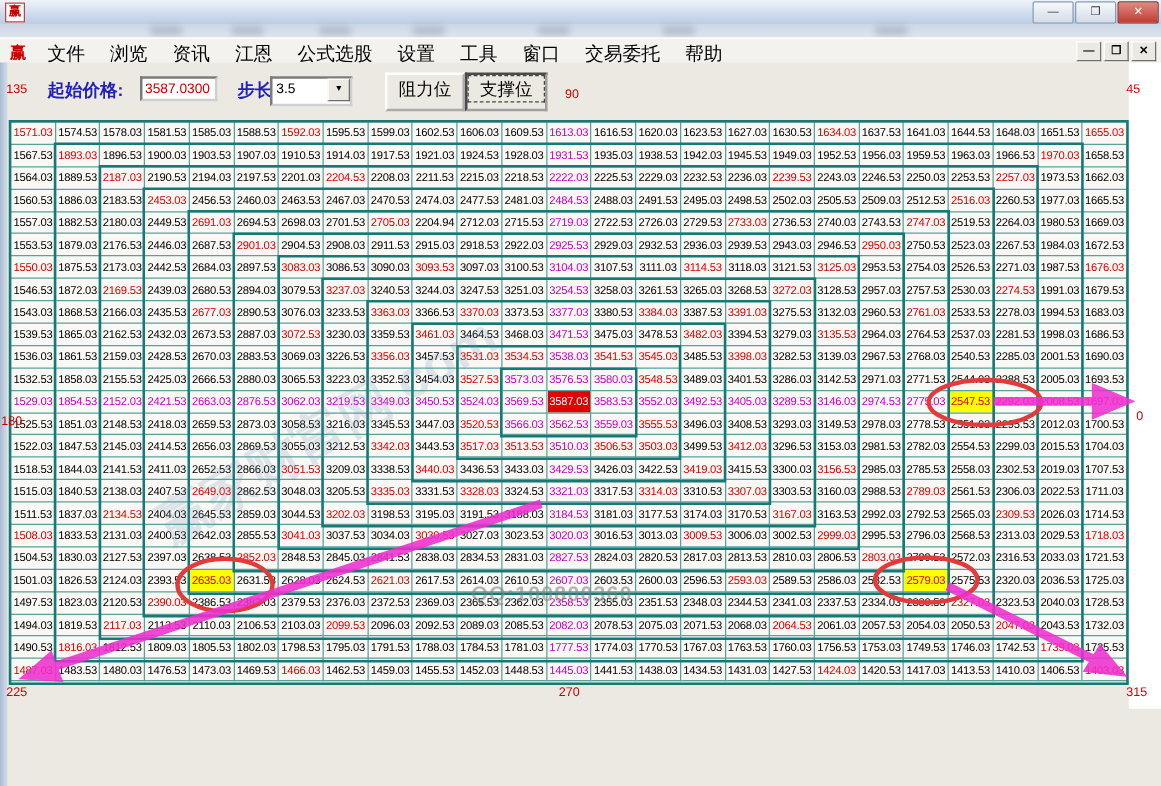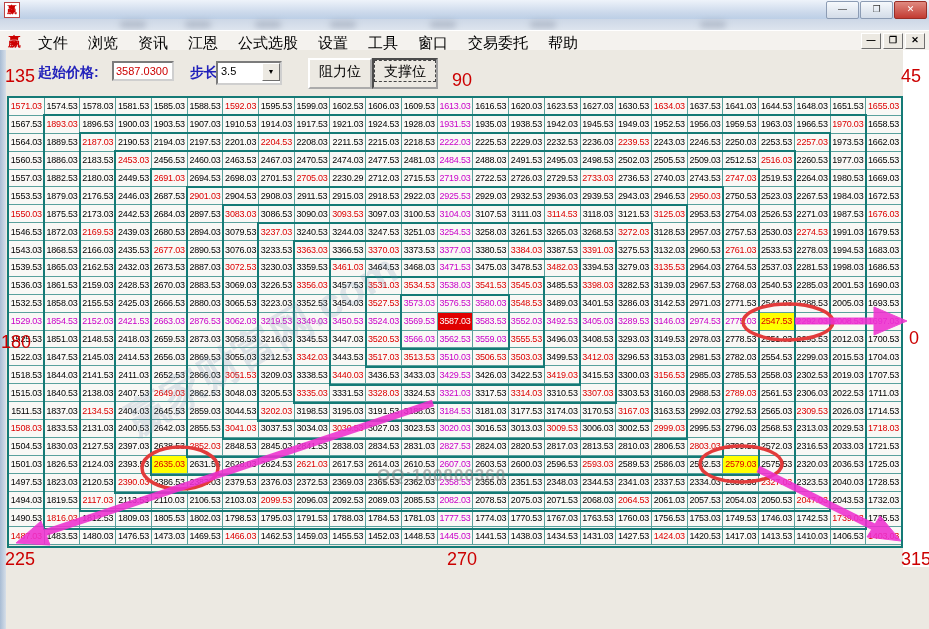--- a/index.html
+++ b/index.html
@@ -26,21 +26,21 @@
     border-top:1px solid #fff;border-bottom:1px solid #b5b2aa;}
   .menu-icon{position:absolute;left:8px;top:2px;color:#c00;font-weight:bold;font-size:13px;}
   .menu-items{position:absolute;left:28px;top:2px;display:flex;}
   .menu-item{font-size:15px;color:#000;padding:1px 10px;white-space:nowrap;}
   .mdibtns{position:absolute;right:4px;top:2px;display:flex;}
   .mdibtn{width:18px;height:14px;margin-left:2px;background:#ece9e2;border:1px solid;
     border-color:#fff #6f6f6f #6f6f6f #fff;font-size:9px;line-height:12px;text-align:center;font-weight:bold;}
   
   .toolbar{position:absolute;left:0;top:50px;width:929px;height:45px;background:#ece9e2;}
   .blue-label{position:absolute;font-size:14px;font-weight:bold;color:#2222bb;}
-  .angle-label{position:absolute;font-size:18px;color:#c00;z-index:9;}
+  .angle-label{position:absolute;font-size:10px;color:#c00;z-index:9;}
   .price-input{position:absolute;left:112px;top:11px;width:54px;height:16px;border:2px inset #cfcfcf;
     background:#fff;color:#cc0000;font-size:11px;font-family:"Liberation Sans",sans-serif;padding:0 2px;}
   .combo{position:absolute;left:216px;top:11px;width:62px;height:20px;border:2px inset #cfcfcf;background:#fff;}
   .combo .val{position:absolute;left:3px;top:2px;font-size:11px;color:#000;}
   .combo .drop{position:absolute;right:0;top:0;width:16px;height:16px;background:#ece9e2;
     border:1px solid;border-color:#fff #6f6f6f #6f6f6f #fff;font-size:7px;text-align:center;line-height:15px;color:#000;}
   .tbtn{position:absolute;top:8px;height:27px;background:#ece9e2;font-size:14px;color:#000;
     border:2px outset #fff;text-align:center;line-height:23px;font-family:"Liberation Sans",sans-serif;}
   .tbtn.pressed{border:2px inset #9f9f9f;}
   .tbtn.pressed .inner{outline:1px dashed #444;display:block;margin:1px;line-height:20px;}
@@ -250,21 +250,21 @@
         <tr>
           <td>1557.03</td>
           <td>1882.53</td>
           <td>2180.03</td>
           <td>2449.53</td>
           <td class="diag">2691.03</td>
           <td>2694.53</td>
           <td>2698.03</td>
           <td>2701.53</td>
           <td class="diag">2705.03</td>
-          <td>2230.29</td>
+          <td>2204.94</td>
           <td>2712.03</td>
           <td>2715.53</td>
           <td class="card">2719.03</td>
           <td>2722.53</td>
           <td>2726.03</td>
           <td>2729.53</td>
           <td class="diag">2733.03</td>
           <td>2736.53</td>
           <td>2740.03</td>
           <td>2743.53</td>

